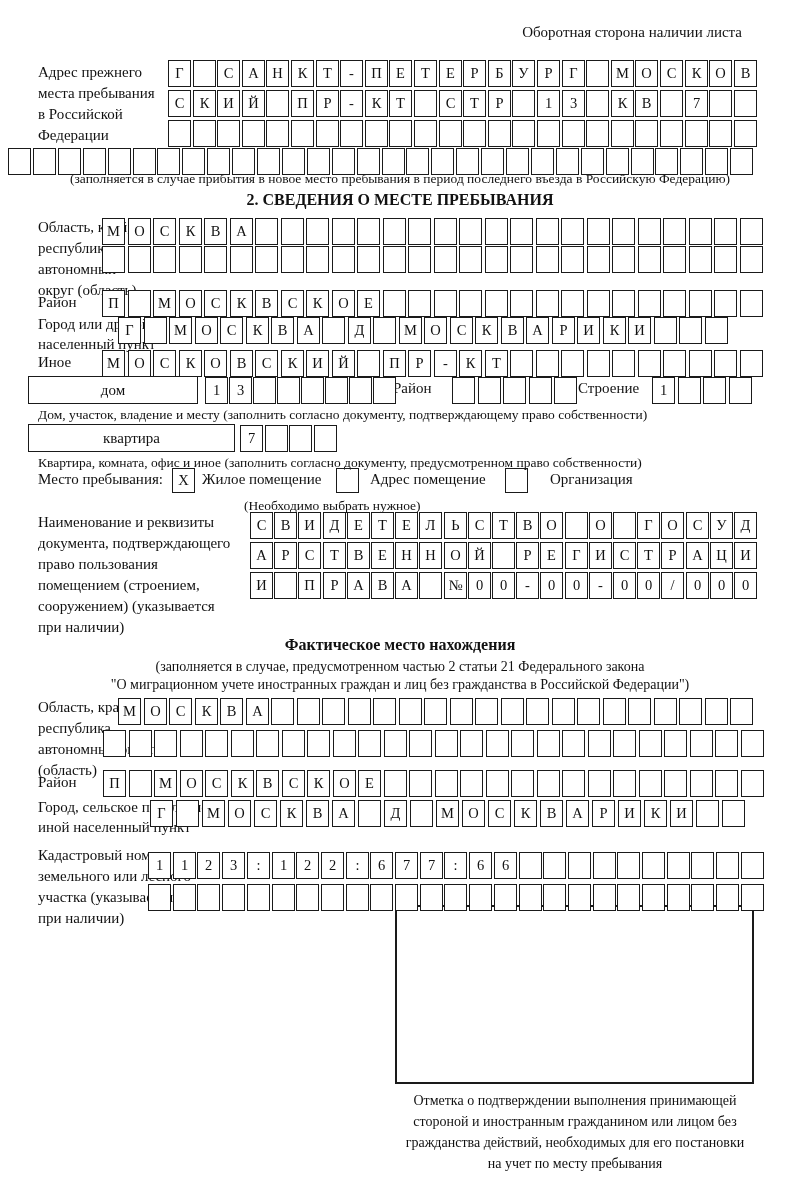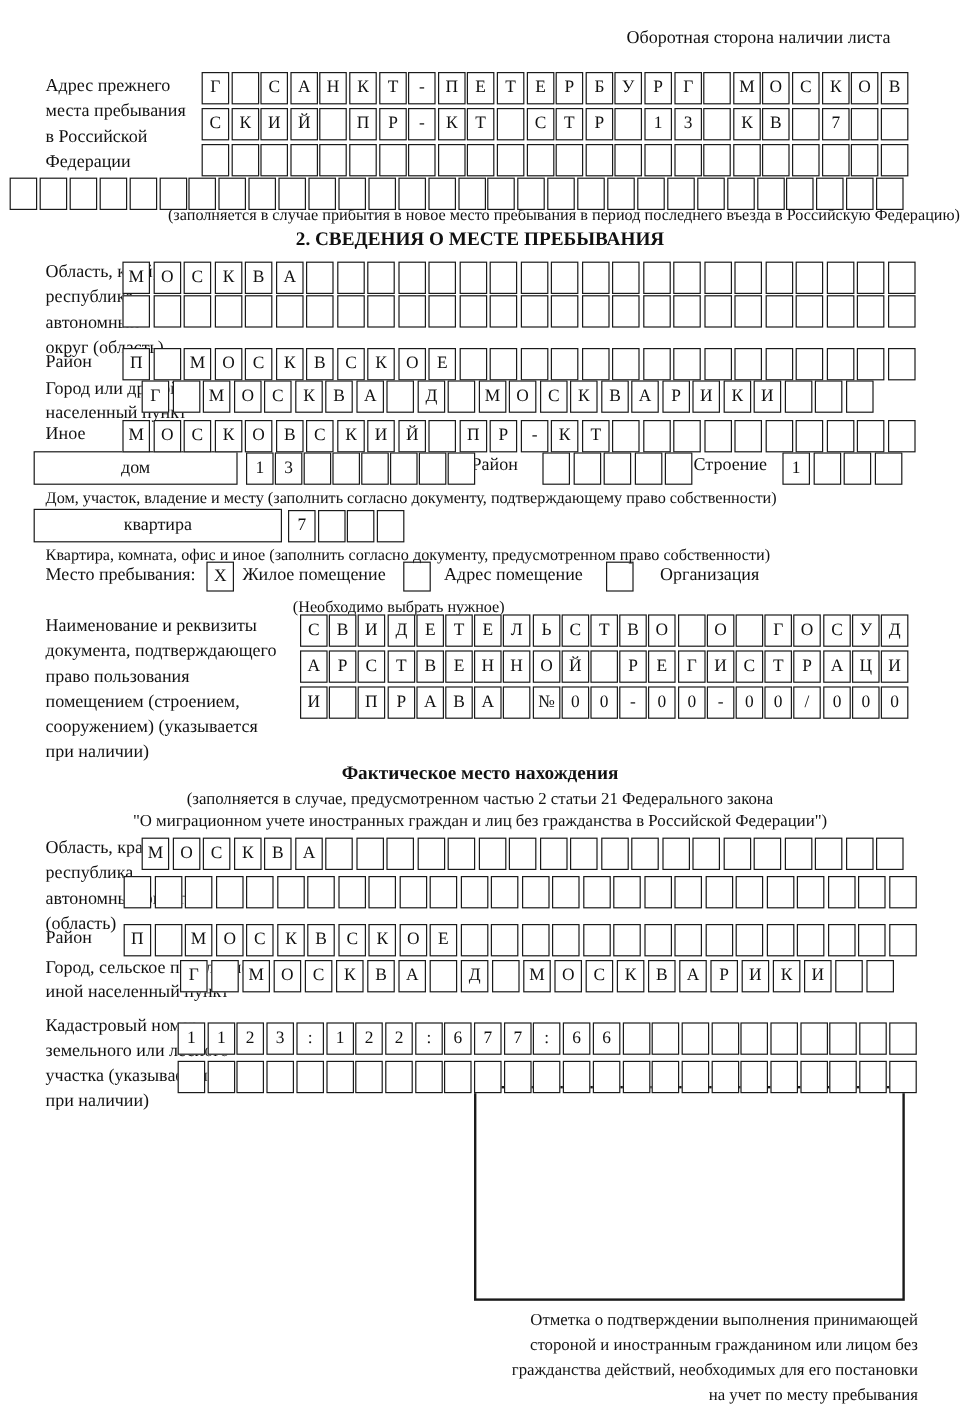--- a/index.html
+++ b/index.html
@@ -32,21 +32,21 @@
 </style>
 </head>
 <body>
 
 <div class="abs" style="top:24px;right:58px;font-size:15px;">Оборотная сторона наличии листа</div>
 
 <div class="abs lbl" style="left:38px;top:62px;">Адрес прежнего
 места пребывания
 в Российской
 Федерации</div>
-<div class="abs capc" style="top:171px;text-align:right;">(заполняется в случае прибытия в новое место пребывания в период последнего въезда в Российскую Федерацию)</div>
+<div class="abs capc" style="top:171px;">(заполняется в случае прибытия в новое место пребывания в период последнего въезда в Российскую Федерацию)</div>
 
 <div class="abs h-bold" style="top:191px;">2. СВЕДЕНИЯ О МЕСТЕ ПРЕБЫВАНИЯ</div>
 
 <div class="abs lbl" style="left:38px;top:217px;">Область, край,
 республика,
 автономный
 округ (область)</div>
 <div class="abs lbl" style="left:38px;top:292px;">Район</div>
 <div class="abs lbl" style="left:38px;top:314px;line-height:20px;">Город или другой
 населенный пункт</div>
@@ -86,21 +86,21 @@
 (область)</div>
 <div class="abs lbl" style="left:38px;top:772px;">Район</div>
 <div class="abs lbl" style="left:38px;top:797px;line-height:20px;">Город, сельское поселение,
 иной населенный пункт</div>
 <div class="abs lbl" style="left:38px;top:845px;">Кадастровый номер
 земельного или лесного
 участка (указывается
 при наличии)</div>
 
 <div class="stampbox" style="left:395px;top:905px;width:355px;height:175px;"></div>
-<div class="abs pre" style="left:385px;top:1090px;width:380px;text-align:right;font-size:14px;line-height:21px;">Отметка о подтверждении выполнения принимающей
+<div class="abs pre" style="left:385px;top:1090px;width:380px;text-align:center;font-size:14px;line-height:21px;">Отметка о подтверждении выполнения принимающей
 стороной и иностранным гражданином или лицом без
 гражданства действий, необходимых для его постановки
 на учет по месту пребывания</div>
 
 <div class="abs" style="left:0;top:0;width:800px;height:1180px;">
     <div class="cell-row" style="left: 168px; top: 60px;">
       <div class="cell" style="left: 0px;">Г</div>
       <div class="cell" style="left: 25px;"></div>
       <div class="cell" style="left: 49px;">С</div>
       <div class="cell" style="left: 74px;">А</div>

